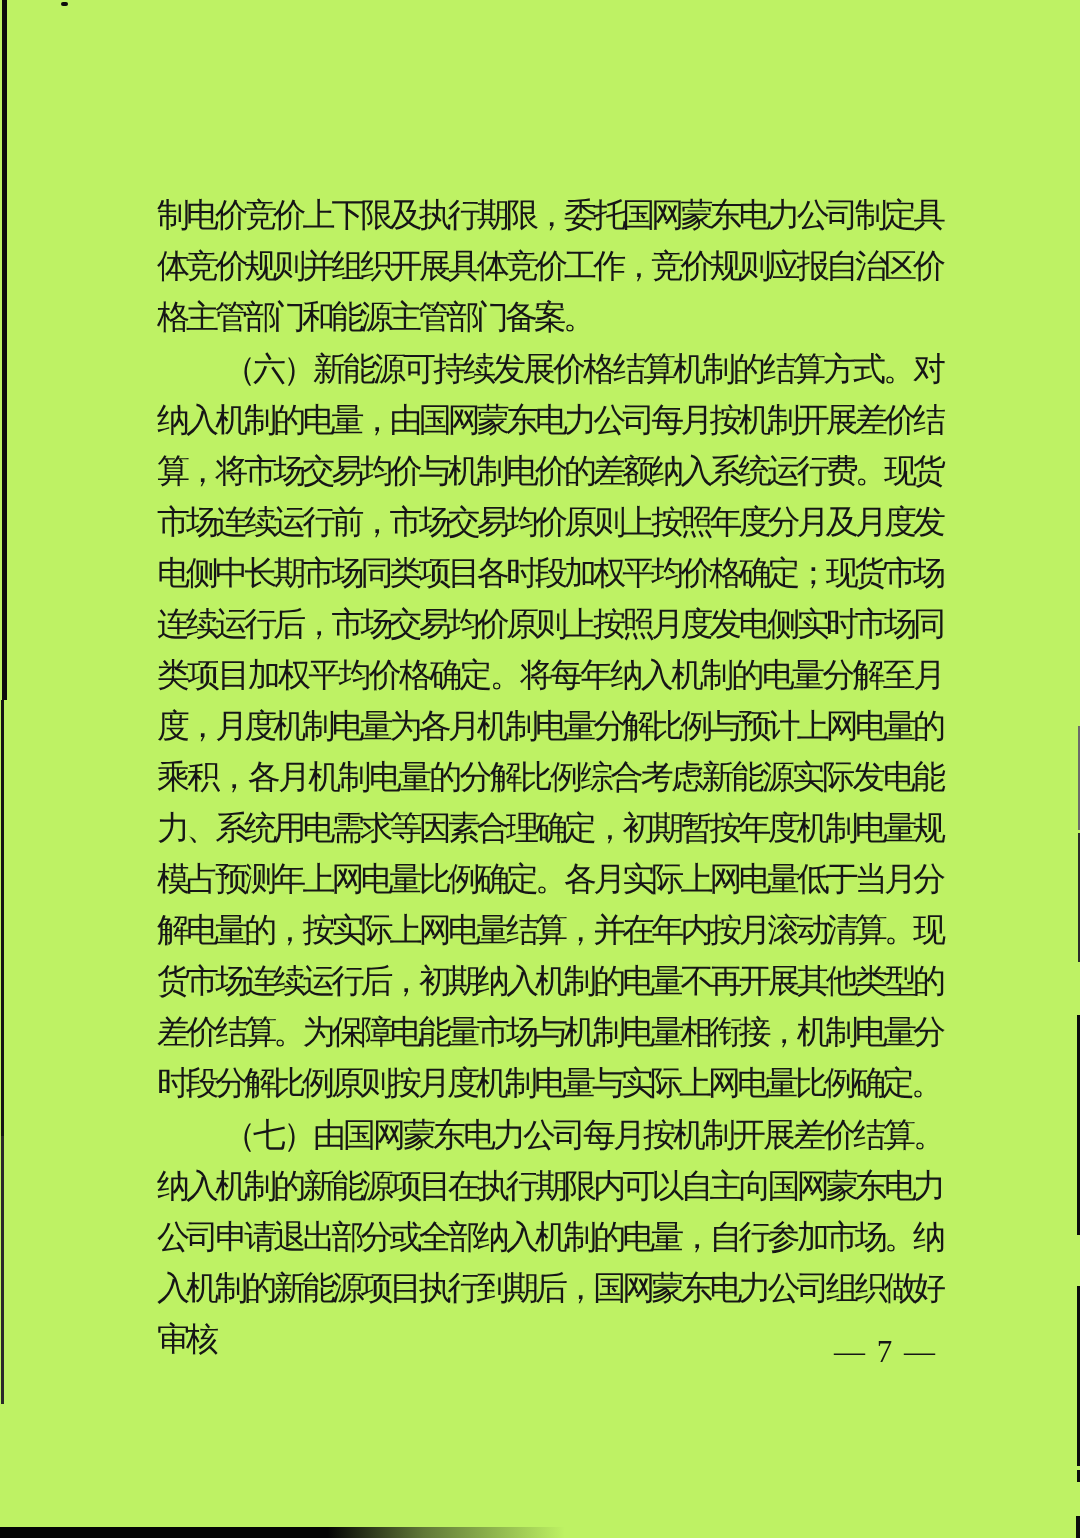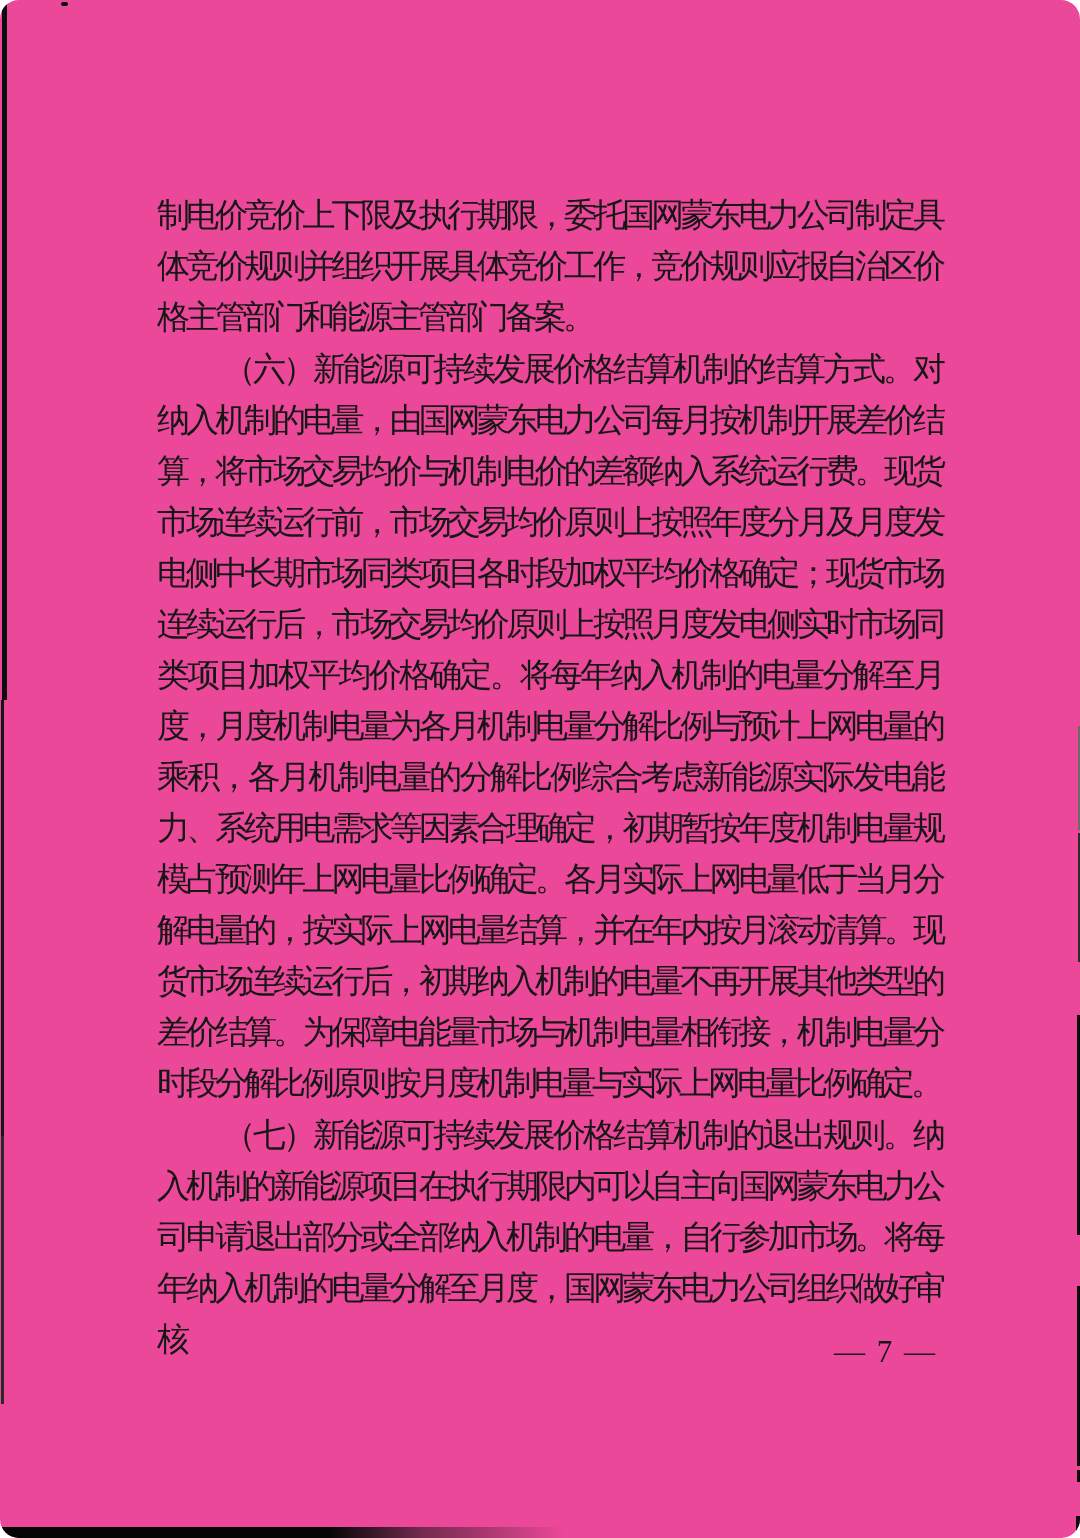--- a/index.html
+++ b/index.html
@@ -5,23 +5,22 @@
   html, body {
     margin: 0;
     padding: 0;
     background: #ffffff;
     font-family: "Liberation Serif", "DejaVu Serif", serif;
   }
   .page {
     position: relative;
     width: 1080px;
     height: 1538px;
-    background: #ec4899;
+    background: #bef264;
     overflow: hidden;
-    border-radius: 19px;
   }
   
   .content {
     position: absolute;
     left: 157px;
     top: 190px;
     width: 785px;
     color: #161616;
     font-size: 33px;
     line-height: 51px;
@@ -82,19 +81,19 @@
   <div class="artifact right-seg-6"></div>
 
   <div class="content">
     <p>
       <span>制电价竞价上下限及执行期限，委托国网蒙东电力公司制定具体竞价规则并组织开展具体竞价工作，竞价规则应报自治区价格主管部门和能源主管部门备案。</span>
     </p>
     <p class="indent">
       <span class="lead">（六）新能源可持续发展价格结算机制的结算方式。</span><span>对纳入机制的电量，由国网蒙东电力公司每月按机制开展差价结算，将市场交易均价与机制电价的差额纳入系统运行费。现货市场连续运行前，市场交易均价原则上按照年度分月及月度发电侧中长期市场同类项目各时段加权平均价格确定；现货市场连续运行后，市场交易均价原则上按照月度发电侧实时市场同类项目加权平均价格确定。将每年纳入机制的电量分解至月度，月度机制电量为各月机制电量分解比例与预计上网电量的乘积，各月机制电量的分解比例综合考虑新能源实际发电能力、系统用电需求等因素合理确定，初期暂按年度机制电量规模占预测年上网电量比例确定。各月实际上网电量低于当月分解电量的，按实际上网电量结算，并在年内按月滚动清算。现货市场连续运行后，初期纳入机制的电量不再开展其他类型的差价结算。为保障电能量市场与机制电量相衔接，机制电量分时段分解比例原则按月度机制电量与实际上网电量比例确定。</span>
     </p>
     <p class="indent">
-      <span class="lead">（七）新能源可持续发展价格结算机制的退出规则。</span><span>纳入机制的新能源项目在执行期限内可以自主向国网蒙东电力公司申请退出部分或全部纳入机制的电量，自行参加市场。将每年纳入机制的电量分解至月度，国网蒙东电力公司组织做好审核</span>
+      <span class="lead">（七）由国网蒙东电力公司每月按机制开展差价结算。</span><span>纳入机制的新能源项目在执行期限内可以自主向国网蒙东电力公司申请退出部分或全部纳入机制的电量，自行参加市场。纳入机制的新能源项目执行到期后，国网蒙东电力公司组织做好审核</span>
     </p>
   </div>
 
   <div class="page-number">— 7 —</div>
 
 </div>
 
 </body></html>

